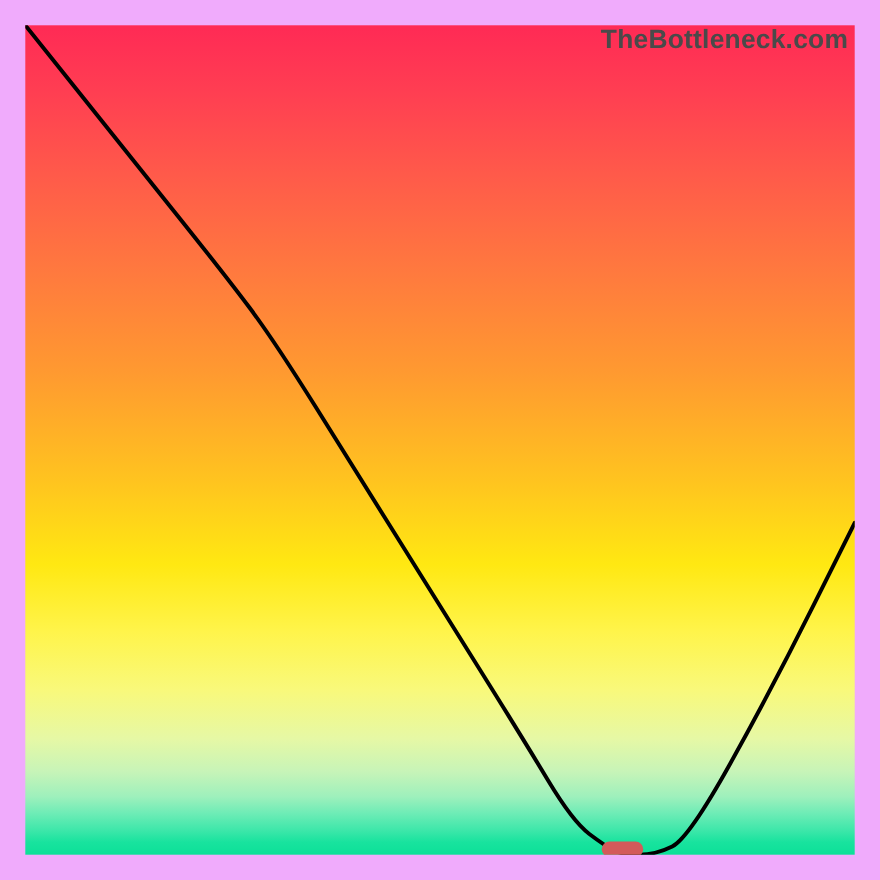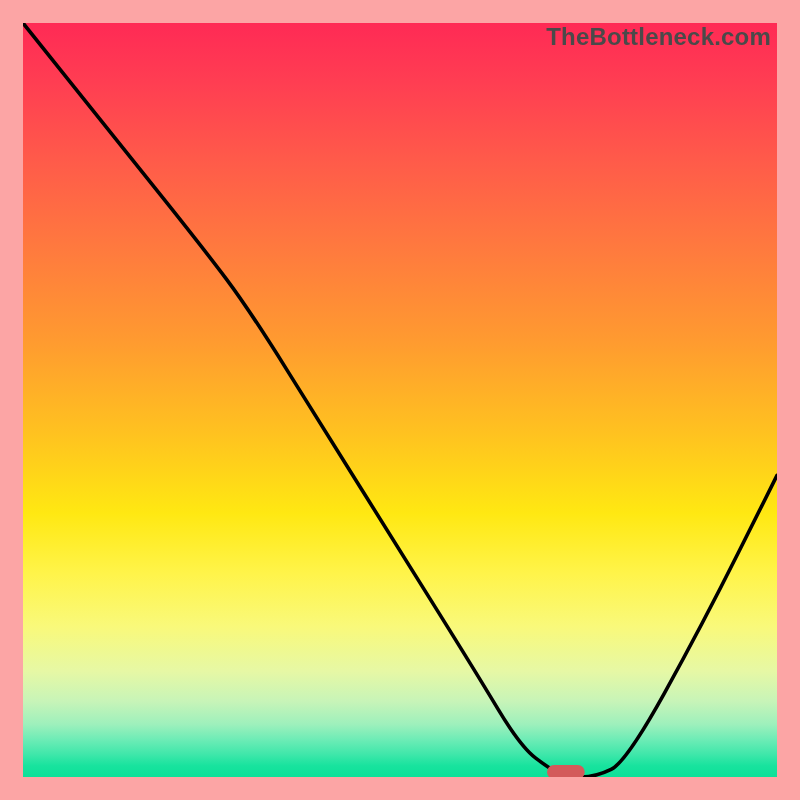--- a/index.html
+++ b/index.html
@@ -9,21 +9,21 @@
     height: 800px;
     background: #000;
     overflow: hidden;
   }
   .frame {
     position: absolute;
     top: 0;
     left: 0;
     width: 800px;
     height: 800px;
-    background: #fca5a5;
+    background: #f0abfc;
   }
   .plot-wrap {
     position: absolute;
     left: 23px;
     top: 23px;
     width: 754px;
     height: 754px;
   }
   .plot-bg {
     position: absolute;

